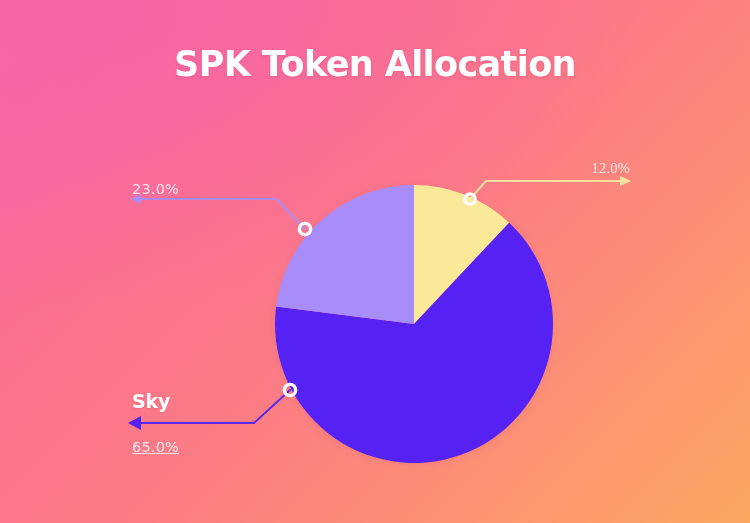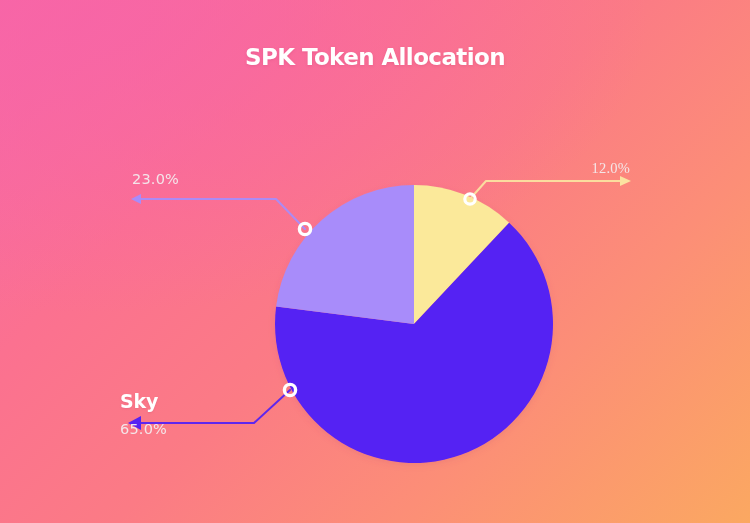--- a/index.html
+++ b/index.html
@@ -29,21 +29,21 @@
     pointer-events: none;
   }
 
   .chart-title {
     position: absolute;
     left: 0;
     right: 0;
     top: 44px;
     text-align: center;
     color: #ffffff;
-    font-size: 23px;
+    font-size: 35px;
     font-weight: bold;
     letter-spacing: -0.6px;
     text-shadow: 0 1px 3px rgba(200,60,110,0.28);
   }
 
   svg.pie-svg {
     position: absolute;
     left: 0;
     top: 0;
     width: 750px;
@@ -68,24 +68,24 @@
     display: block;
     color: #f4eef0;
     font-size: 14.5px;
     font-weight: normal;
     letter-spacing: 0.2px;
     line-height: 1.05;
     opacity: 0.93;
   }
 
   #label-ecosystem { left: 132px; top: 165px; text-align: left; }
-  #label-ecosystem .pct { margin-top: 7px; }
+  #label-ecosystem .pct { margin-top: 17px; }
 
-  #label-sky { left: 120px; top: 392px; text-align: left; }
-  #label-sky .pct { margin-top: 10px; }
+  #label-sky { left: 132px; top: 392px; text-align: left; }
+  #label-sky .pct { margin-top: 28px; text-decoration: underline; }
 
   #label-contributors { right: 120px; top: 153px; text-align: right; }
   #label-contributors .pct { margin-top: 8px; font-family: Liberation Serif, serif; }
 </style>
 </head>
 <body>
 
 <div id="stage">
   <div id="bg-tint"></div>
 

